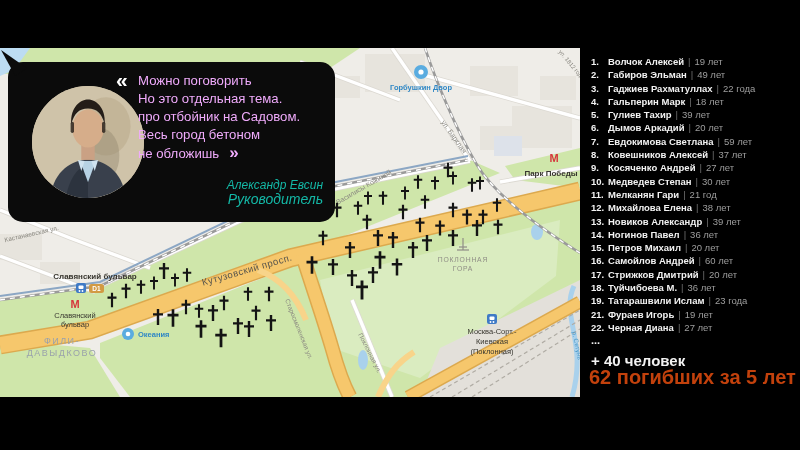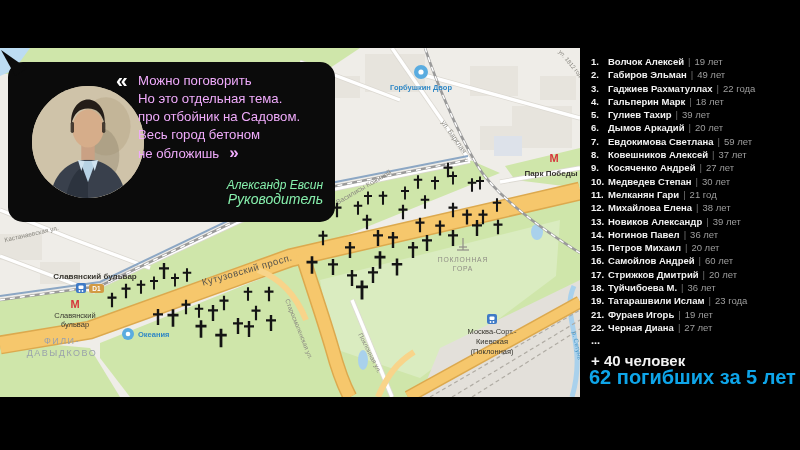--- a/index.html
+++ b/index.html
@@ -13,21 +13,21 @@
   .quote-box{position:absolute;left:8px;top:14px;width:327px;height:160px;background:#0b0b0b;
              border-radius:15px;color:#fff;}
   .quote-tail{position:absolute;left:-7px;top:-12px;width:26px;height:26px;background:#0b0b0b;
               clip-path:polygon(0 0,100% 70%,55% 100%);}
   .photo{position:absolute;left:24px;top:24px;width:112px;height:112px;border-radius:50%;overflow:hidden;
          background:#cfc3a9;}
   .q-mark-open{position:absolute;left:108px;top:6px;font-size:21px;font-weight:bold;}
   .q-lines{position:absolute;left:130px;top:10px;width:192px;font-size:13.2px;line-height:18px;
            color:#f0abfc;}
   .q-mark-close{font-size:17px;font-weight:bold;margin-left:10px;}
-  .q-attr{position:absolute;right:12px;top:116px;text-align:right;font-style:italic;color:#86efac;}
+  .q-attr{position:absolute;right:12px;top:116px;text-align:right;font-style:italic;color:#14b8a6;}
   .q-author{font-size:12px;line-height:15px;}
   .q-role{font-size:14px;line-height:13px;}
 
   
   .panel{position:absolute;left:585px;top:48px;width:215px;height:402px;color:#f2f2f2;}
   .v-list{position:absolute;left:6px;top:8px;width:208px;}
   .v-row{display:flex;align-items:baseline;height:13.3px;font-size:9.5px;white-space:nowrap;}
   .v-num{width:17px;font-weight:bold;color:#f2f2f2;flex:0 0 17px;}
   .v-name{font-weight:bold;color:#f2f2f2;}
   .v-sep{color:#6f6f6f;margin:0 4px;}
@@ -406,16 +406,16 @@
         </div>
         <div class="v-row">
           <span class="v-num">22.</span>
           <span class="v-name">Черная Диана</span>
           <span class="v-sep">|</span>
           <span class="v-age">27 лет</span>
         </div>
         <div class="v-ellipsis">...</div>
         <div class="v-more">+ 40 человек</div>
       </div>
-    <div class="headline" id="headline" style="color: #0ea5e9;">62 погибших за 5 лет</div>
+    <div class="headline" id="headline" style="color: #c2410c;">62 погибших за 5 лет</div>
   </div>
 
 </div>
 
 </body></html>

